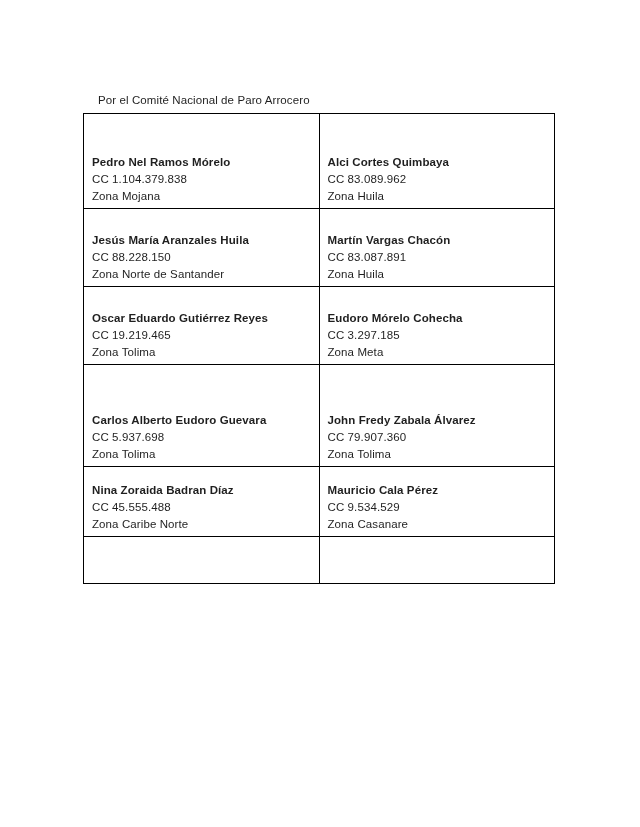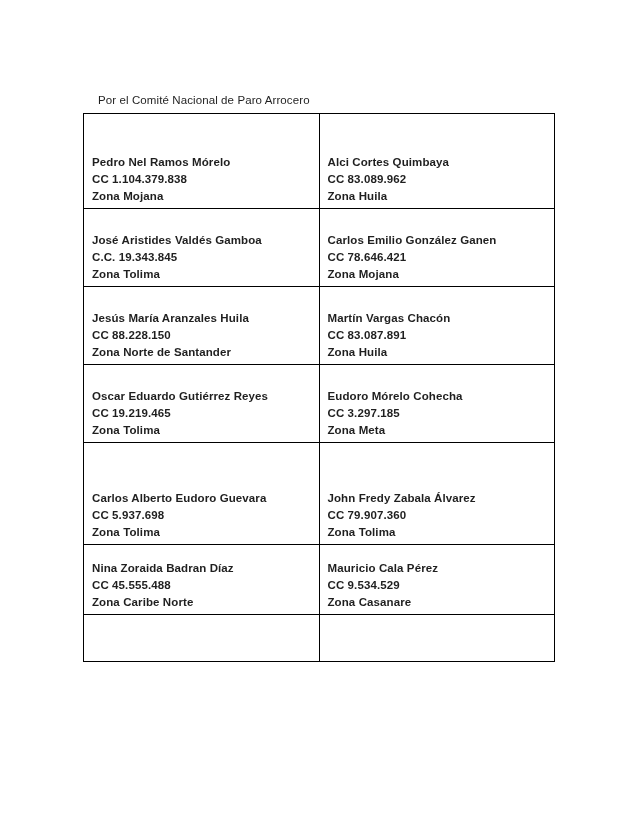--- a/index.html
+++ b/index.html
@@ -39,51 +39,39 @@
     vertical-align: bottom;
     padding: 4px 6px 3px 8px;
     font-size: 11.5px;
     line-height: 17px;
     color: #1f1f1f;
     letter-spacing: 0.1px;
     overflow: hidden;
     white-space: nowrap;
   }
   .signer-name { font-weight: bold; }
-  .signer-cc, .signer-zone { font-weight: bold; }
+  .signer-cc, .signer-zone { font-weight: normal; }
 </style>
 </head>
 <body>
 
 <div class="page">
   <div class="heading">Por el Comité Nacional de Paro Arrocero</div>
   <table class="signers">
     <tbody>
         <tr style="height: 95px;">
           <td>
             <div class="signer-name">Pedro Nel Ramos Mórelo</div>
             <div class="signer-cc">CC 1.104.379.838</div>
             <div class="signer-zone">Zona Mojana</div>
           </td>
           <td>
             <div class="signer-name">Alci Cortes Quimbaya</div>
             <div class="signer-cc">CC 83.089.962</div>
             <div class="signer-zone">Zona Huila</div>
-          </td>
-        </tr>
-        <tr style="height: 78px;">
-          <td>
-            <div class="signer-name">José Aristides Valdés Gamboa</div>
-            <div class="signer-cc">C.C. 19.343.845</div>
-            <div class="signer-zone">Zona Tolima</div>
-          </td>
-          <td>
-            <div class="signer-name">Carlos Emilio González Ganen</div>
-            <div class="signer-cc">CC 78.646.421</div>
-            <div class="signer-zone">Zona Mojana</div>
           </td>
         </tr>
         <tr style="height: 78px;">
           <td>
             <div class="signer-name">Jesús María Aranzales Huila</div>
             <div class="signer-cc">CC 88.228.150</div>
             <div class="signer-zone">Zona Norte de Santander</div>
           </td>
           <td>
             <div class="signer-name">Martín Vargas Chacón</div>

